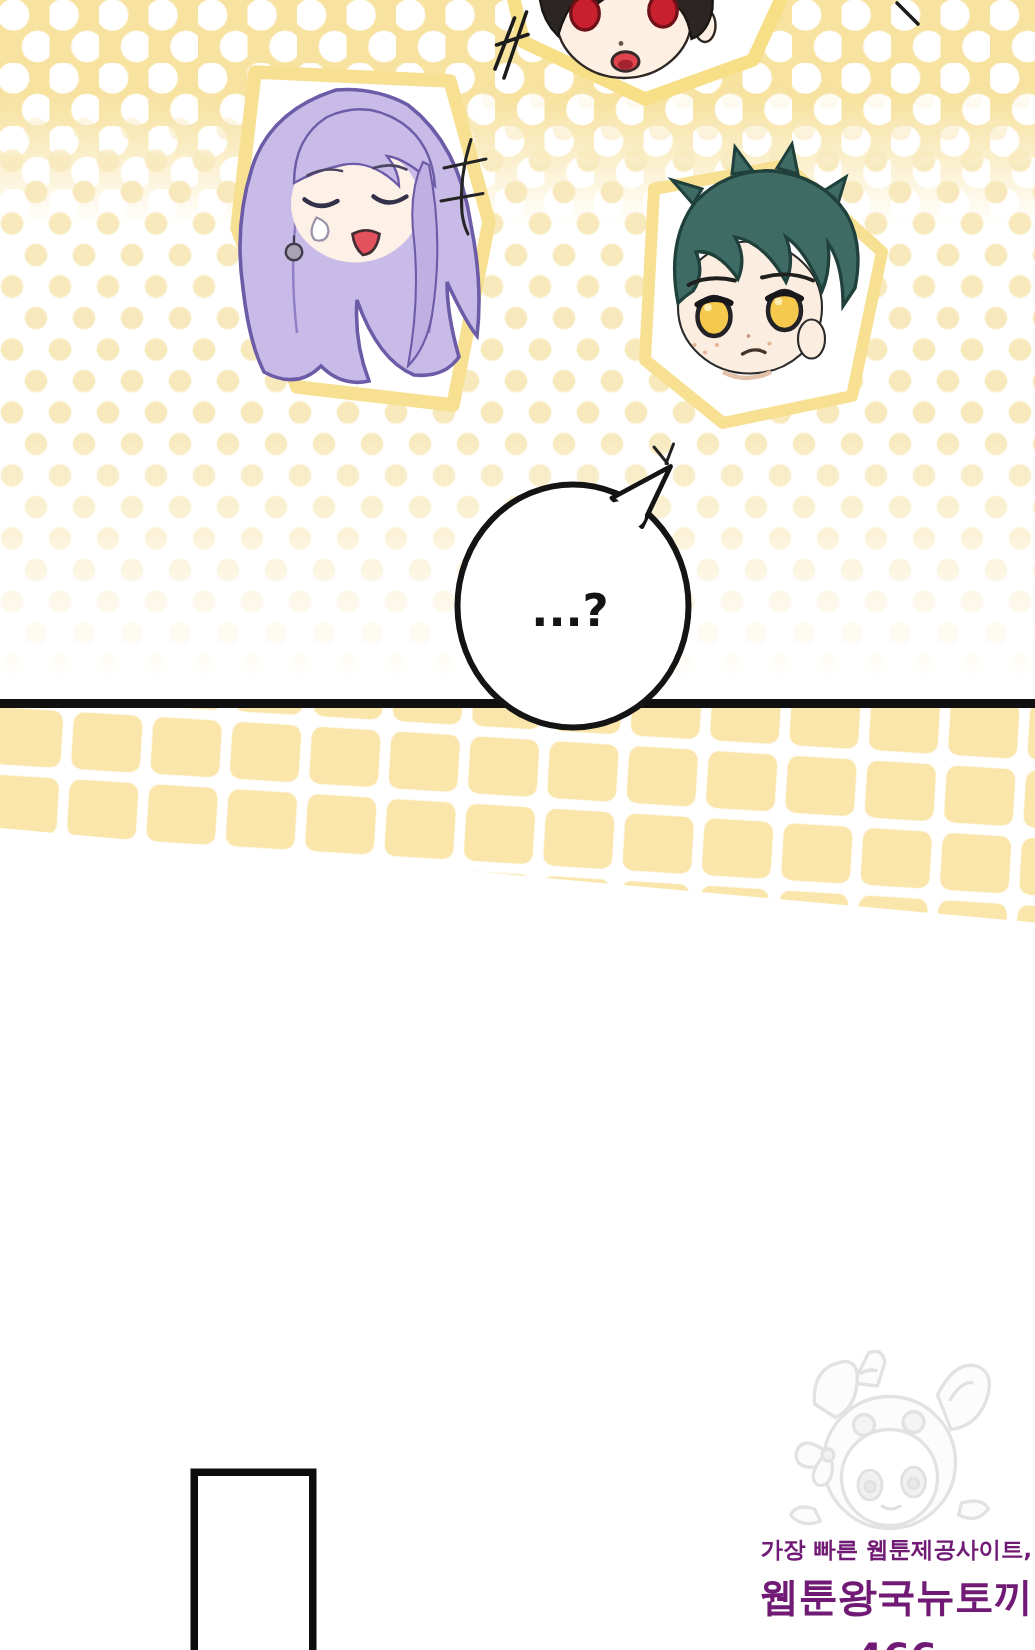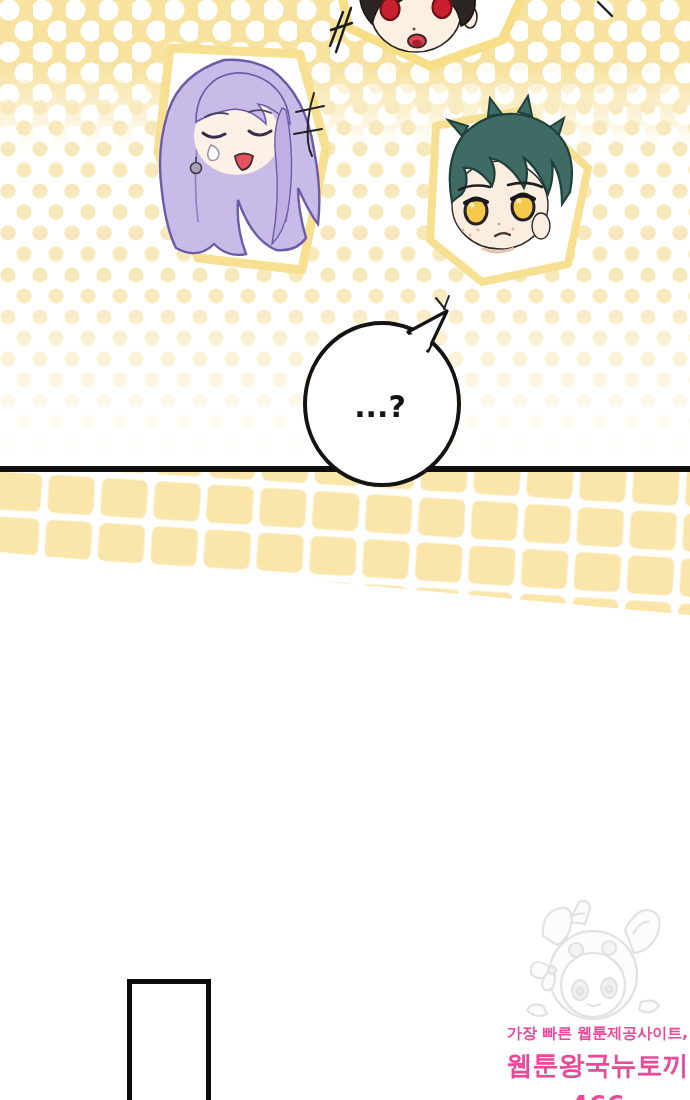--- a/index.html
+++ b/index.html
@@ -35,21 +35,21 @@
   
   .art{position:absolute;left:0;top:0;z-index:2;pointer-events:none;}
   
   .door-rect{
     position:absolute;left:127px;top:979px;width:84px;height:130px;
     border:5px solid #0C0C0C;background:#ffffff;box-sizing:border-box;z-index:1;
   }
   
   .watermark{position:absolute;left:505px;top:900px;width:185px;z-index:1;text-align:center;}
   .wm-mascot{display:block;margin:0 auto;}
-  .wm-text{color:#ec4899;font-weight:700;line-height:1.55;
+  .wm-text{color:#701a75;font-weight:700;line-height:1.55;
     text-shadow:0 0 1px #EFEFEF;}
   .wm-line1{font-size:15px;letter-spacing:0px;}
   .wm-line2{font-size:26px;letter-spacing:0px;}
 </style>
 </head>
 <body>
 
 <div class="page">
 
   <div class="halftone">

